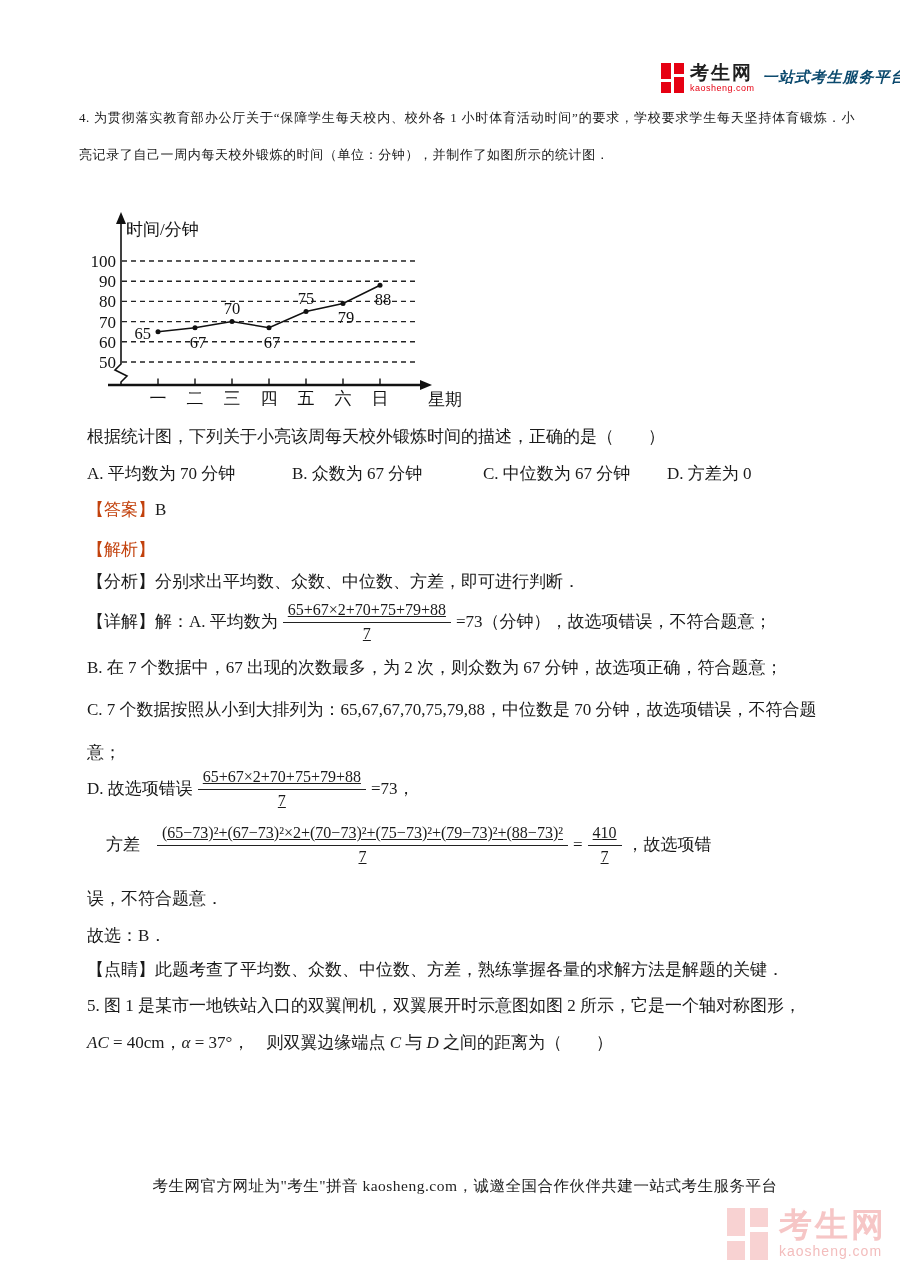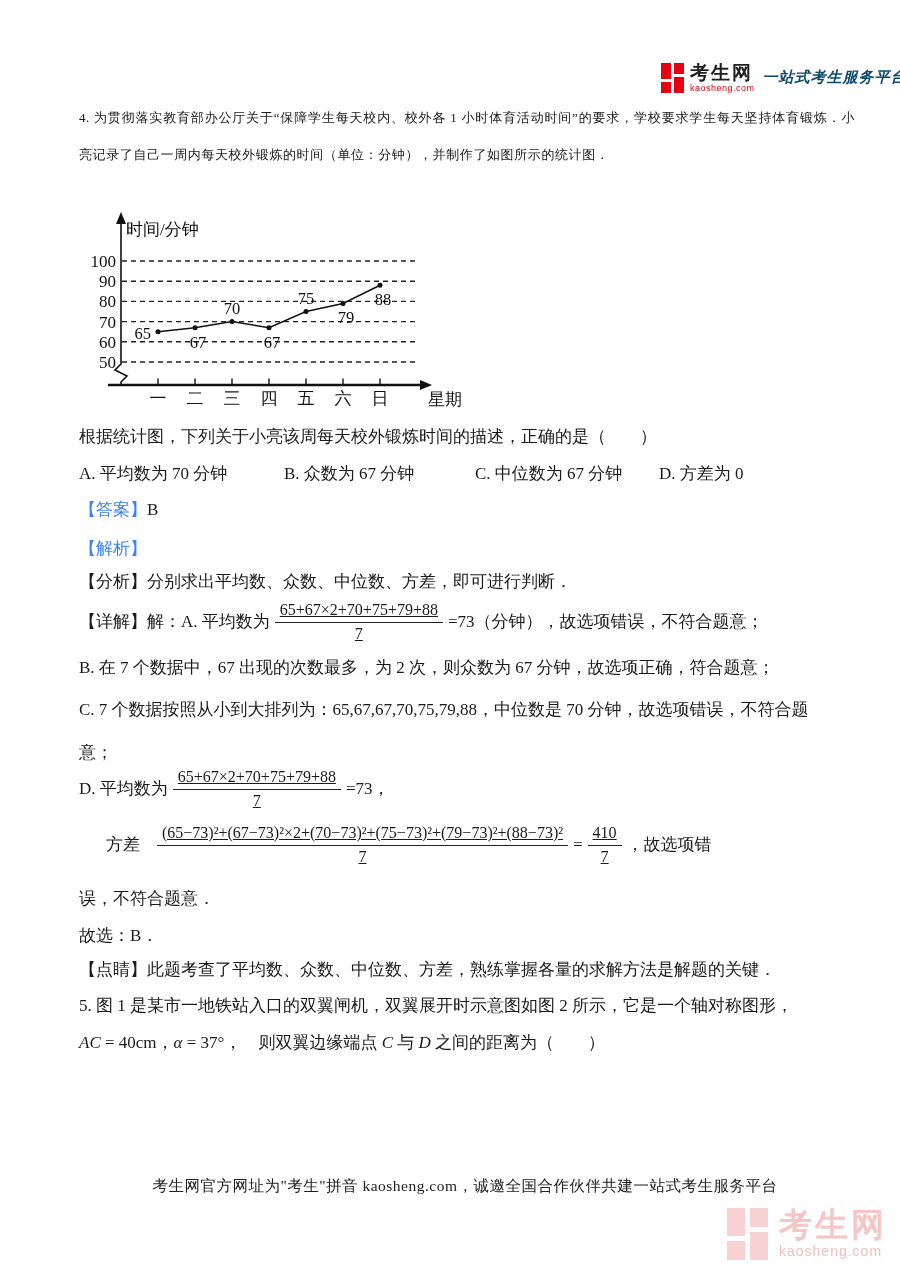--- a/index.html
+++ b/index.html
@@ -18,22 +18,22 @@
   .logo-brand{font-family:"Liberation Sans",sans-serif;font-weight:bold;font-size:19px;
               color:#1f1f1f;letter-spacing:2px;line-height:20px;}
   .logo-domain{font-family:"Liberation Sans",sans-serif;font-size:9px;color:#e60012;
                letter-spacing:.5px;line-height:10px;}
   .tagline{margin-left:8px;color:#0c4a6e;font-weight:bold;font-style:italic;
            font-size:15px;letter-spacing:1px;white-space:nowrap;}
 
   
   .stem{position:absolute;left:64px;top:100px;width:776px;margin:0;font-size:13px;
         line-height:36.5px;text-align:justify;letter-spacing:.6px;}
-  .line{position:absolute;left:64px;font-size:17px;line-height:26px;white-space:nowrap;}
-  .blue{color:#3b82f6;font-family:Liberation Mono, monospace;}
+  .line{position:absolute;left:72px;font-size:17px;line-height:26px;white-space:nowrap;}
+  .blue{color:#c2410c;}
   .flexline{display:flex;align-items:center;}
   .frac{display:inline-block;text-align:center;vertical-align:middle;margin:0 5px;
         font-size:16px;line-height:1.3;text-decoration:underline;}
   .frac .num{display:block;padding:0 5px 1px;border-bottom:1.4px solid #222;}
   .frac .den{display:block;padding-top:1px;}
   .opt{position:absolute;top:0;}
   .it{font-style:italic;}
 
   
   .chart{position:absolute;left:73px;top:208px;width:380px;height:205px;}
@@ -157,21 +157,21 @@
       </span>
     <span>=73（分钟），故选项错误，不符合题意；</span>
   </div>
 
   <div class="line" style="top:655px">B. 在 7 个数据中，67 出现的次数最多，为 2 次，则众数为 67 分钟，故选项正确，符合题意；</div>
 
   <div class="line" style="top:697px">C. 7 个数据按照从小到大排列为：65,67,67,70,75,79,88，中位数是 70 分钟，故选项错误，不符合题</div>
   <div class="line" style="top:740px">意；</div>
 
   <div class="line flexline" style="top:763px;height:52px">
-    <span>D. 平均数为</span>
+    <span>D. 故选项错误</span>
     <span class="frac">
         <span class="num">65+67×2+70+75+79+88</span>
         <span class="den">7</span>
       </span>
     <span>=73，</span>
   </div>
 
   <div class="line flexline" style="top:816px;left:91px;height:58px">
     <span style="margin-right:12px">方差</span>
     <span class="frac">

